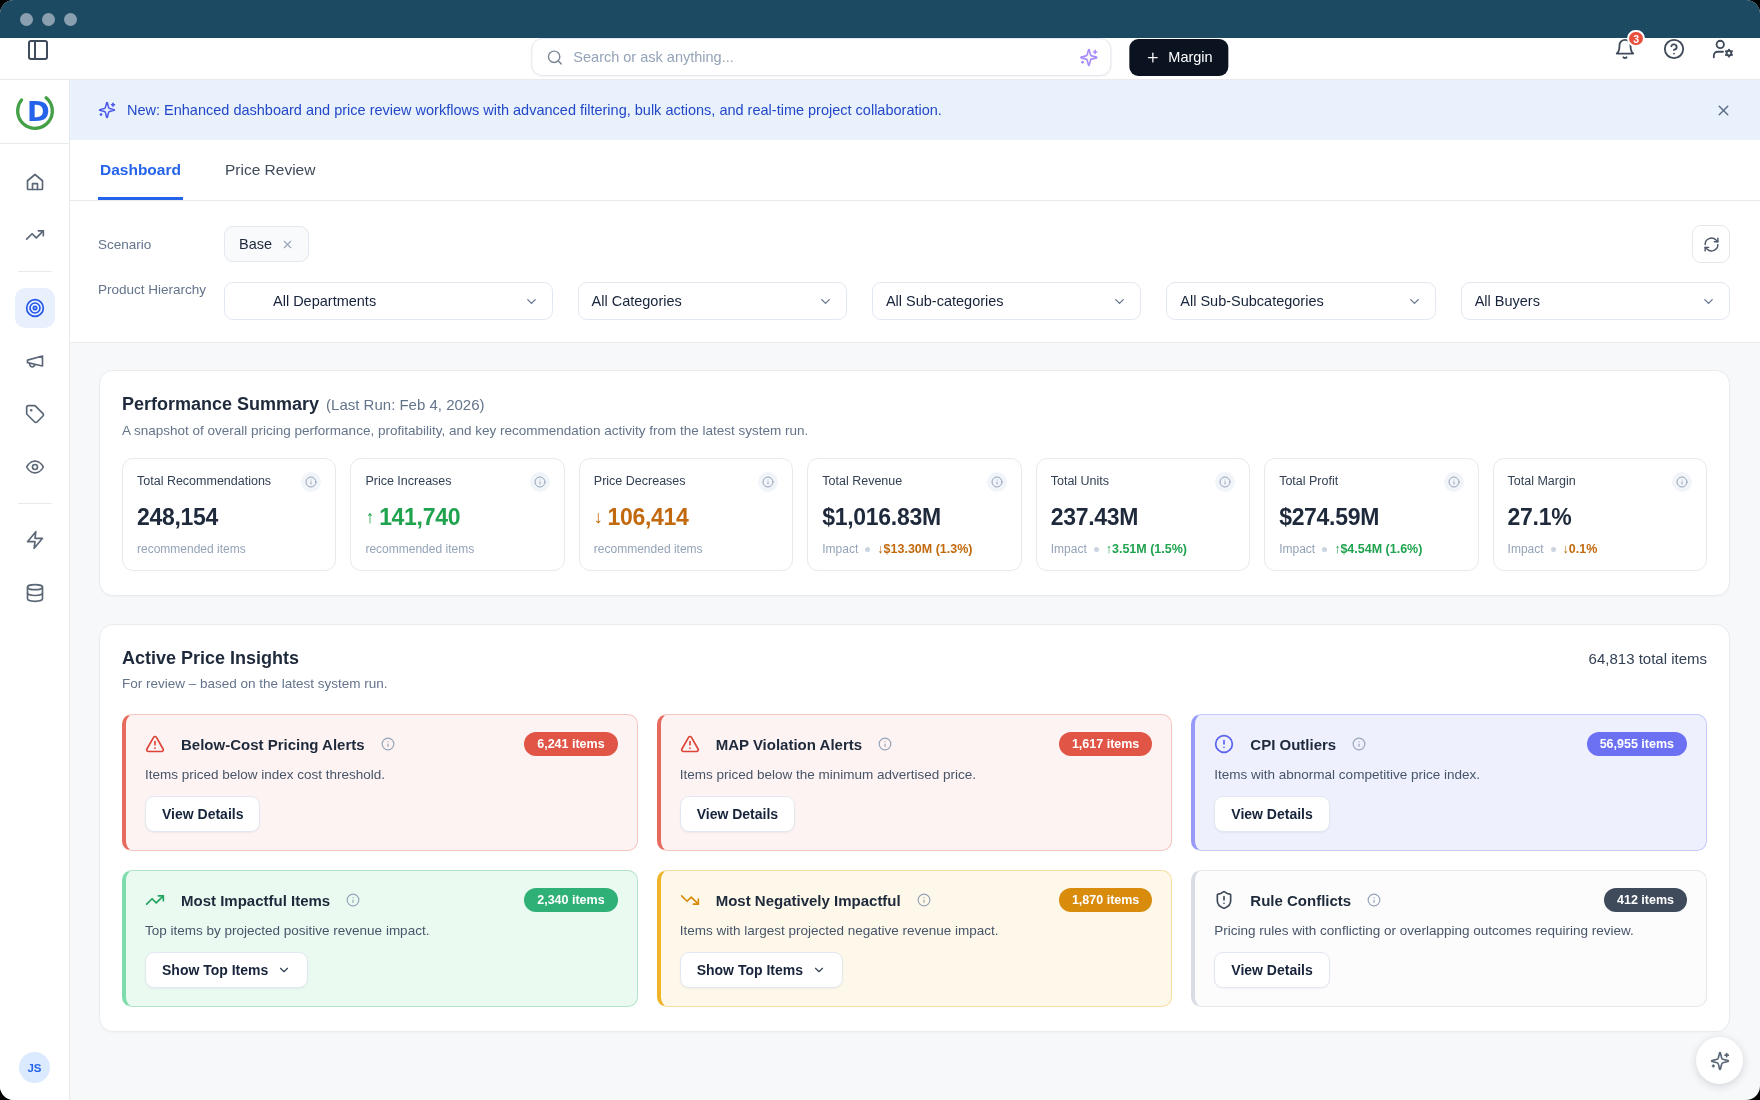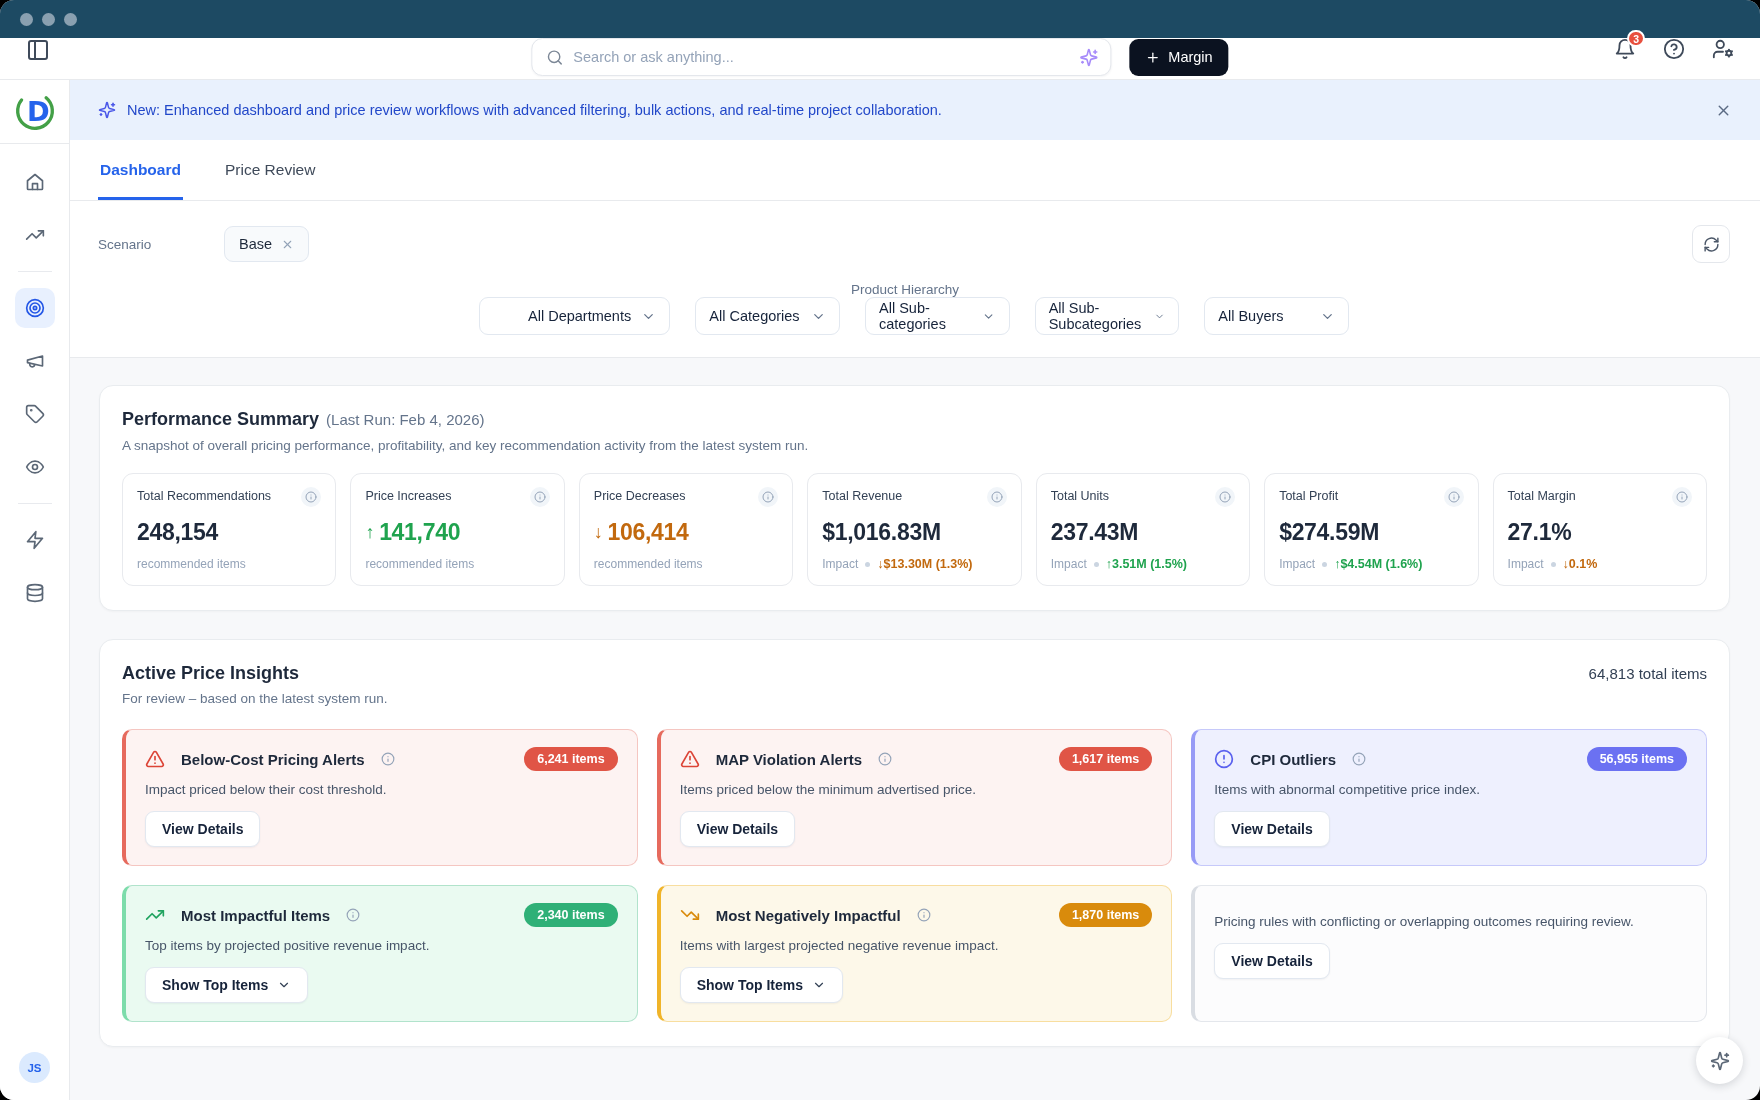--- a/index.html
+++ b/index.html
@@ -54,21 +54,21 @@
   .tab.active { color:#2563eb; font-weight:600; border-bottom-color:#2563eb; }
 
   
   .filter-block { background:#fff; border-bottom:1px solid #e8eaed; padding:24px 30px 22px 28px; flex:0 0 auto; }
   .scenario-row { display:flex; align-items:center; }
   .field-label { width:126px; font-size:13.5px; color:#64748b; flex:0 0 auto; }
   .chip { display:flex; align-items:center; gap:9px; height:36px; padding:0 14px; border:1px solid #e2e8f0; background:#f8fafc; border-radius:9px; font-size:14.5px; font-weight:500; color:#1e293b; cursor:pointer; }
   .chip .x { width:13px; height:13px; color:#94a3b8; }
   .refresh-btn { margin-left:auto; width:38px; height:38px; border:1px solid #e4e7ec; background:#fff; border-radius:9px; display:flex; align-items:center; justify-content:center; color:#4b5768; cursor:pointer; }
   .refresh-btn .ico { width:17px; height:17px; }
-  .hier-row { display:flex; align-items:center; margin-top:19px;flex-direction:column; }
+  .hier-row { display:flex; align-items:flex-start; margin-top:19px; }
   .selects { flex:1; display:flex; gap:25px; }
   .select { flex:1; height:38px; border:1px solid #e2e8f0; border-radius:9px; background:#fff; display:flex; align-items:center; padding:0 13px; font-size:14.5px; font-weight:500; color:#16233a; cursor:pointer; }
   .select.wide { flex:1.1;padding-left:48px; }
   .select .sel-chev { margin-left:auto; width:15px; height:15px; color:#64748b; }
 
   
   .content { flex:1; overflow:hidden; padding:27px 30px 0 29px; position:relative; }
   .card { background:#fff; border:1px solid #e9ecef; border-radius:14px; box-shadow:0 1px 2px rgba(16,24,40,.03); padding:23px 22px 24px; }
   .sec-title-row { display:flex; align-items:baseline; }
   .sec-title { font-size:18px; font-weight:700; color:#1e293b; }
@@ -545,21 +545,21 @@
          <span class="ins-title">Below-Cost Pricing Alerts</span>
          <span class="ico ins-info">
                     <svg viewBox="0 0 24 24" fill="none" stroke="currentColor" stroke-width="2" stroke-linecap="round" stroke-linejoin="round">
                       <circle cx="12" cy="12" r="10"></circle>
                       <path d="M12 16v-4"></path>
                       <path d="M12 8h.01"></path>
                     </svg>
                   </span>
          <span class="badge">6,241 items</span>
        </div>
-       <div class="ins-desc">Impact priced below their cost threshold.</div>
+       <div class="ins-desc">Items priced below index cost threshold.</div>
        <button class="btn">View Details</button>
      </div>
               <div class="ins-card t-red">
        <div class="ins-head">
          <span class="ico ins-ico">
                     <svg viewBox="0 0 24 24" fill="none" stroke="currentColor" stroke-width="2" stroke-linecap="round" stroke-linejoin="round">
                       <path d="m21.73 18-8-14a2 2 0 0 0-3.46 0l-8 14A2 2 0 0 0 4 21h16a2 2 0 0 0 1.73-3z"></path>
                       <line x1="12" y1="9" x2="12" y2="13"></line>
                       <line x1="12" y1="17" x2="12.01" y2="17"></line>
                     </svg>
@@ -643,20 +643,38 @@
          <span class="badge">1,870 items</span>
        </div>
        <div class="ins-desc">Items with largest projected negative revenue impact.</div>
        <button class="btn">Show Top Items<span class="ico btn-chev">
                     <svg viewBox="0 0 24 24" fill="none" stroke="currentColor" stroke-width="2" stroke-linecap="round" stroke-linejoin="round">
                       <polyline points="6 9 12 15 18 9"></polyline>
                     </svg>
                   </span></button>
      </div>
               <div class="ins-card t-slate">
+       <div class="ins-head">
+         <span class="ico ins-ico">
+                    <svg viewBox="0 0 24 24" fill="none" stroke="currentColor" stroke-width="2" stroke-linecap="round" stroke-linejoin="round">
+                      <path d="M20 13c0 5-3.5 7.5-7.66 8.95a1 1 0 0 1-.67-.01C7.5 20.5 4 18 4 13V6a1 1 0 0 1 1-1c2 0 4.5-1.2 6.24-2.72a1.17 1.17 0 0 1 1.52 0C14.51 3.81 17 5 19 5a1 1 0 0 1 1 1z"></path>
+                      <line x1="12" y1="8" x2="12" y2="12"></line>
+                      <line x1="12" y1="16" x2="12.01" y2="16"></line>
+                    </svg>
+                  </span>
+         <span class="ins-title">Rule Conflicts</span>
+         <span class="ico ins-info">
+                    <svg viewBox="0 0 24 24" fill="none" stroke="currentColor" stroke-width="2" stroke-linecap="round" stroke-linejoin="round">
+                      <circle cx="12" cy="12" r="10"></circle>
+                      <path d="M12 16v-4"></path>
+                      <path d="M12 8h.01"></path>
+                    </svg>
+                  </span>
+         <span class="badge">412 items</span>
+       </div>
        <div class="ins-desc">Pricing rules with conflicting or overlapping outcomes requiring review.</div>
        <button class="btn">View Details</button>
      </div>
             </div>
         </div>
 
         <div class="fab">
           <span class="ico">
               <svg viewBox="0 0 24 24" fill="none" stroke="currentColor" stroke-width="2" stroke-linecap="round" stroke-linejoin="round">
                 <path d="M9.94 15.5a2 2 0 0 0-1.44-1.44L2.37 12.48a.5.5 0 0 1 0-.96L8.5 9.94A2 2 0 0 0 9.94 8.5l1.58-6.13a.5.5 0 0 1 .96 0l1.58 6.13a2 2 0 0 0 1.44 1.44l6.13 1.58a.5.5 0 0 1 0 .96l-6.13 1.58a2 2 0 0 0-1.44 1.44l-1.58 6.13a.5.5 0 0 1-.96 0z"></path>

